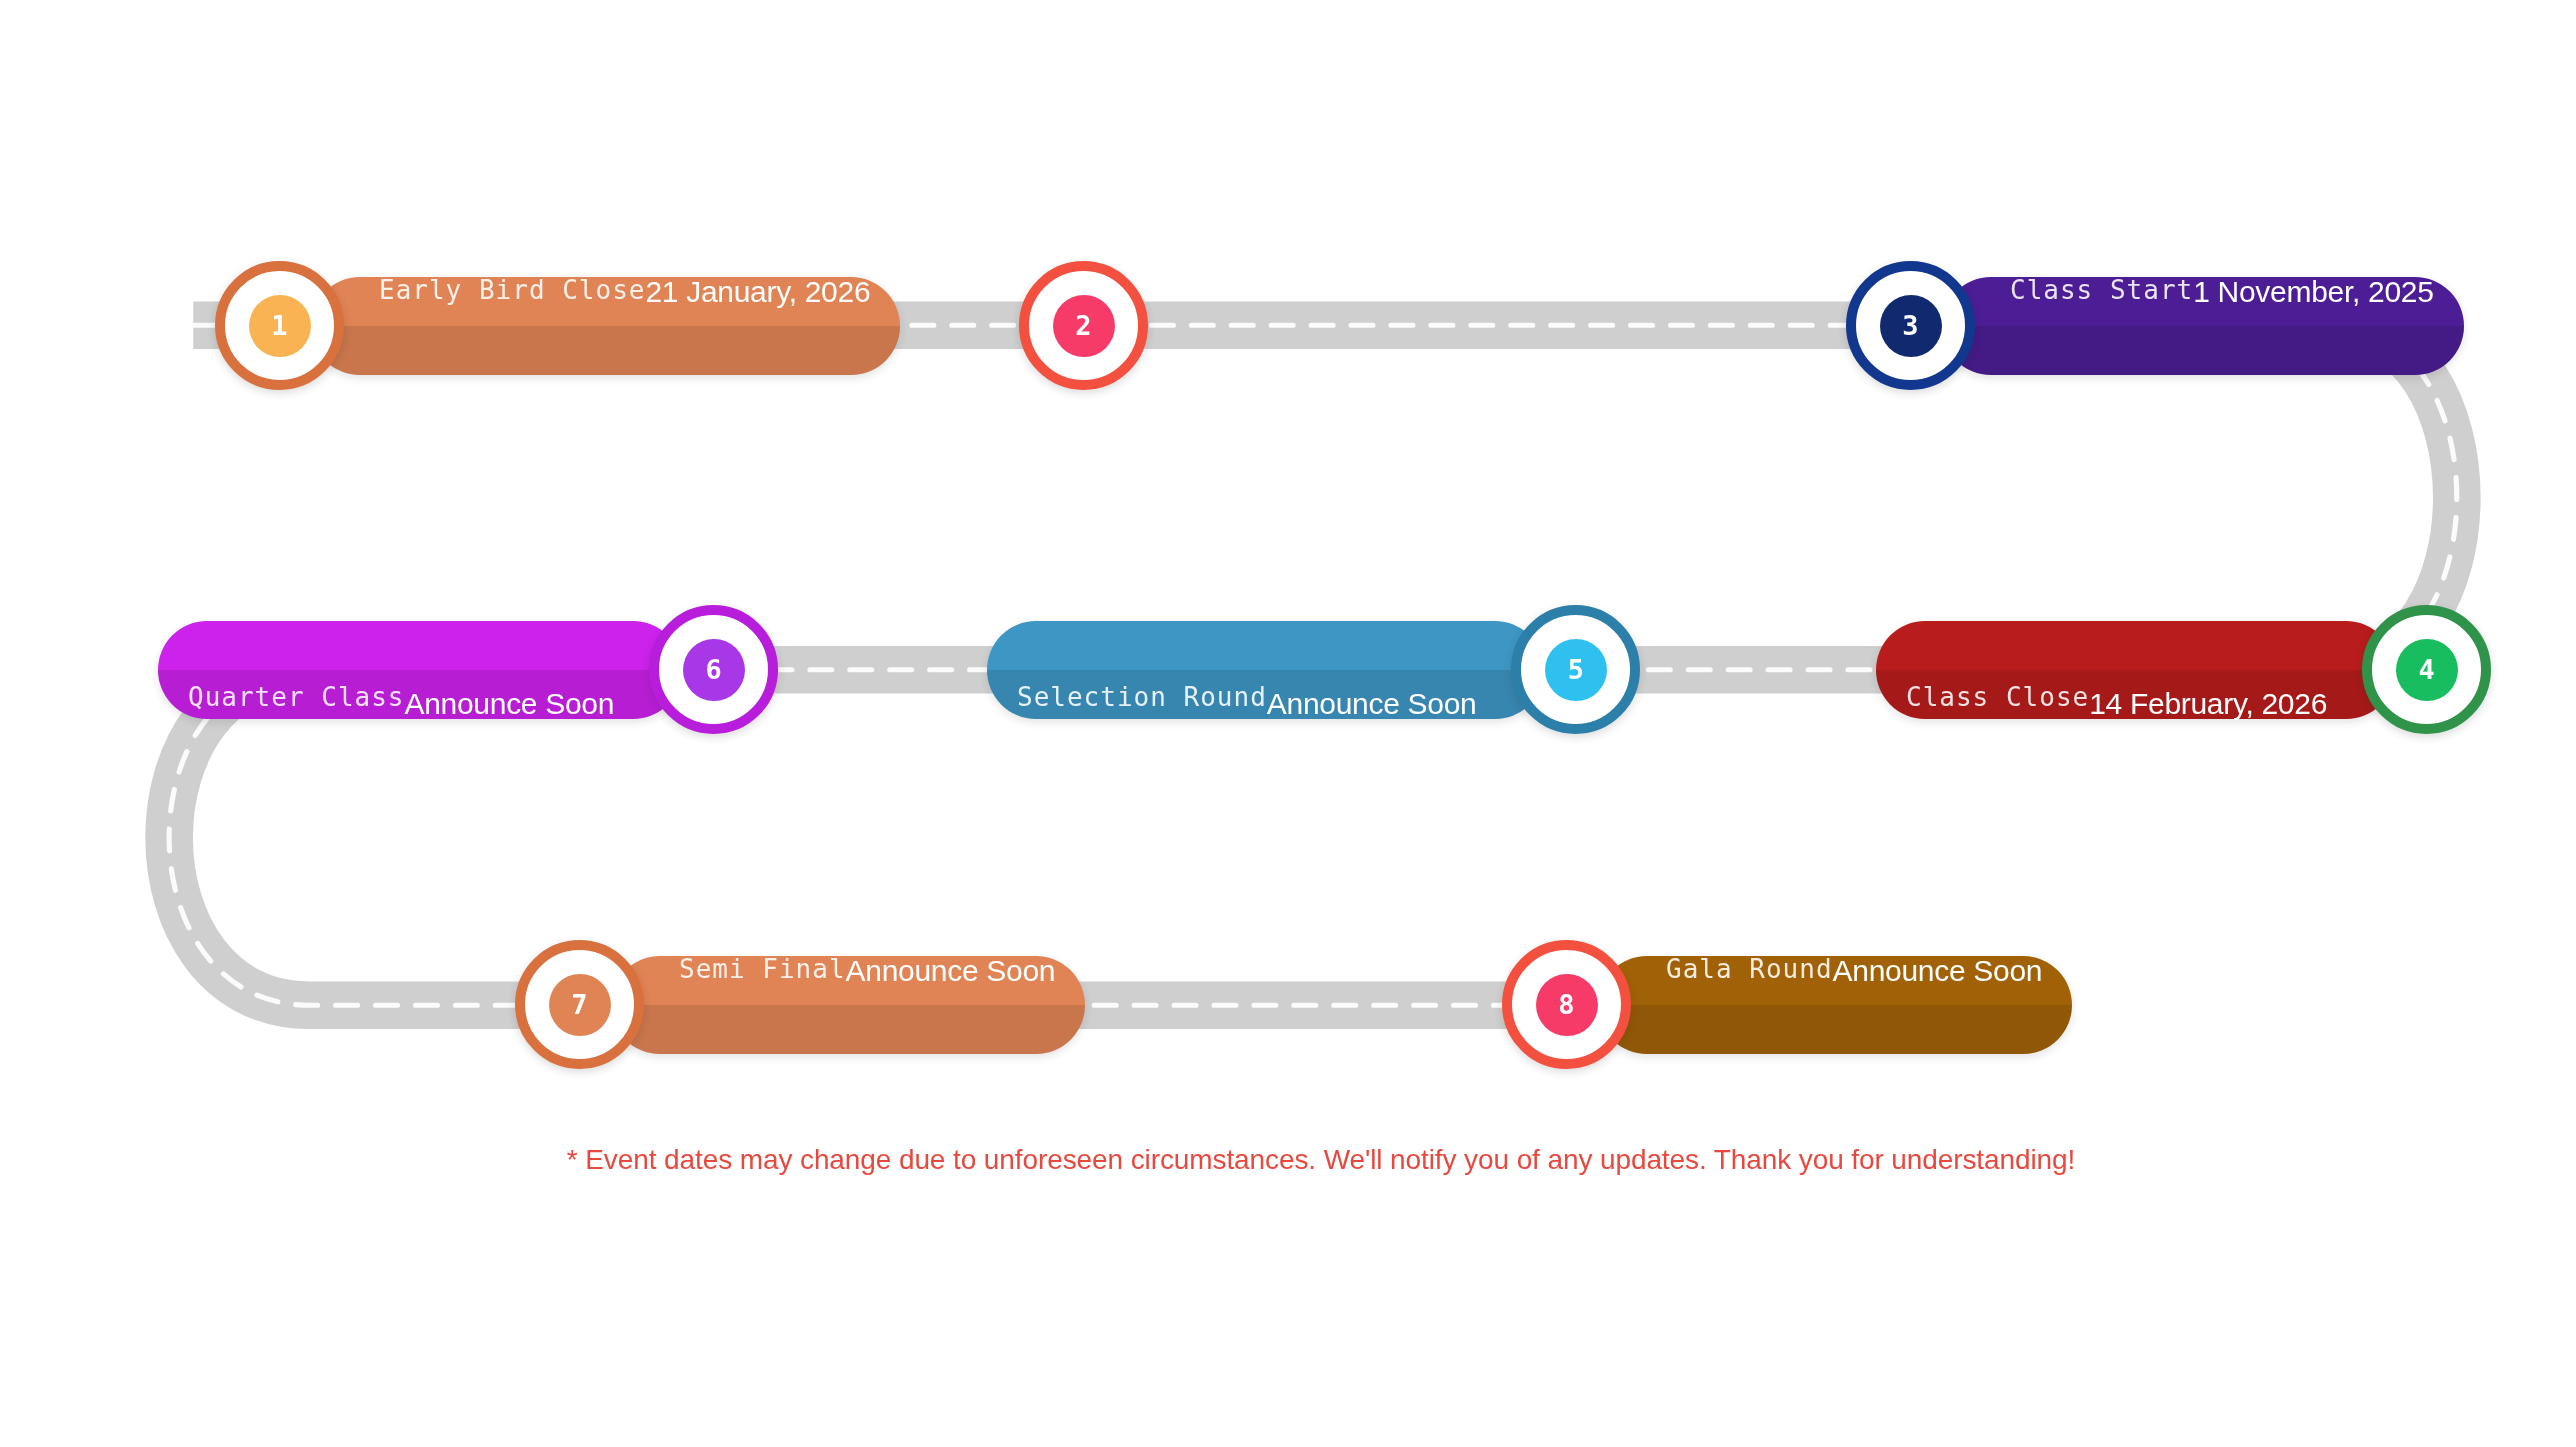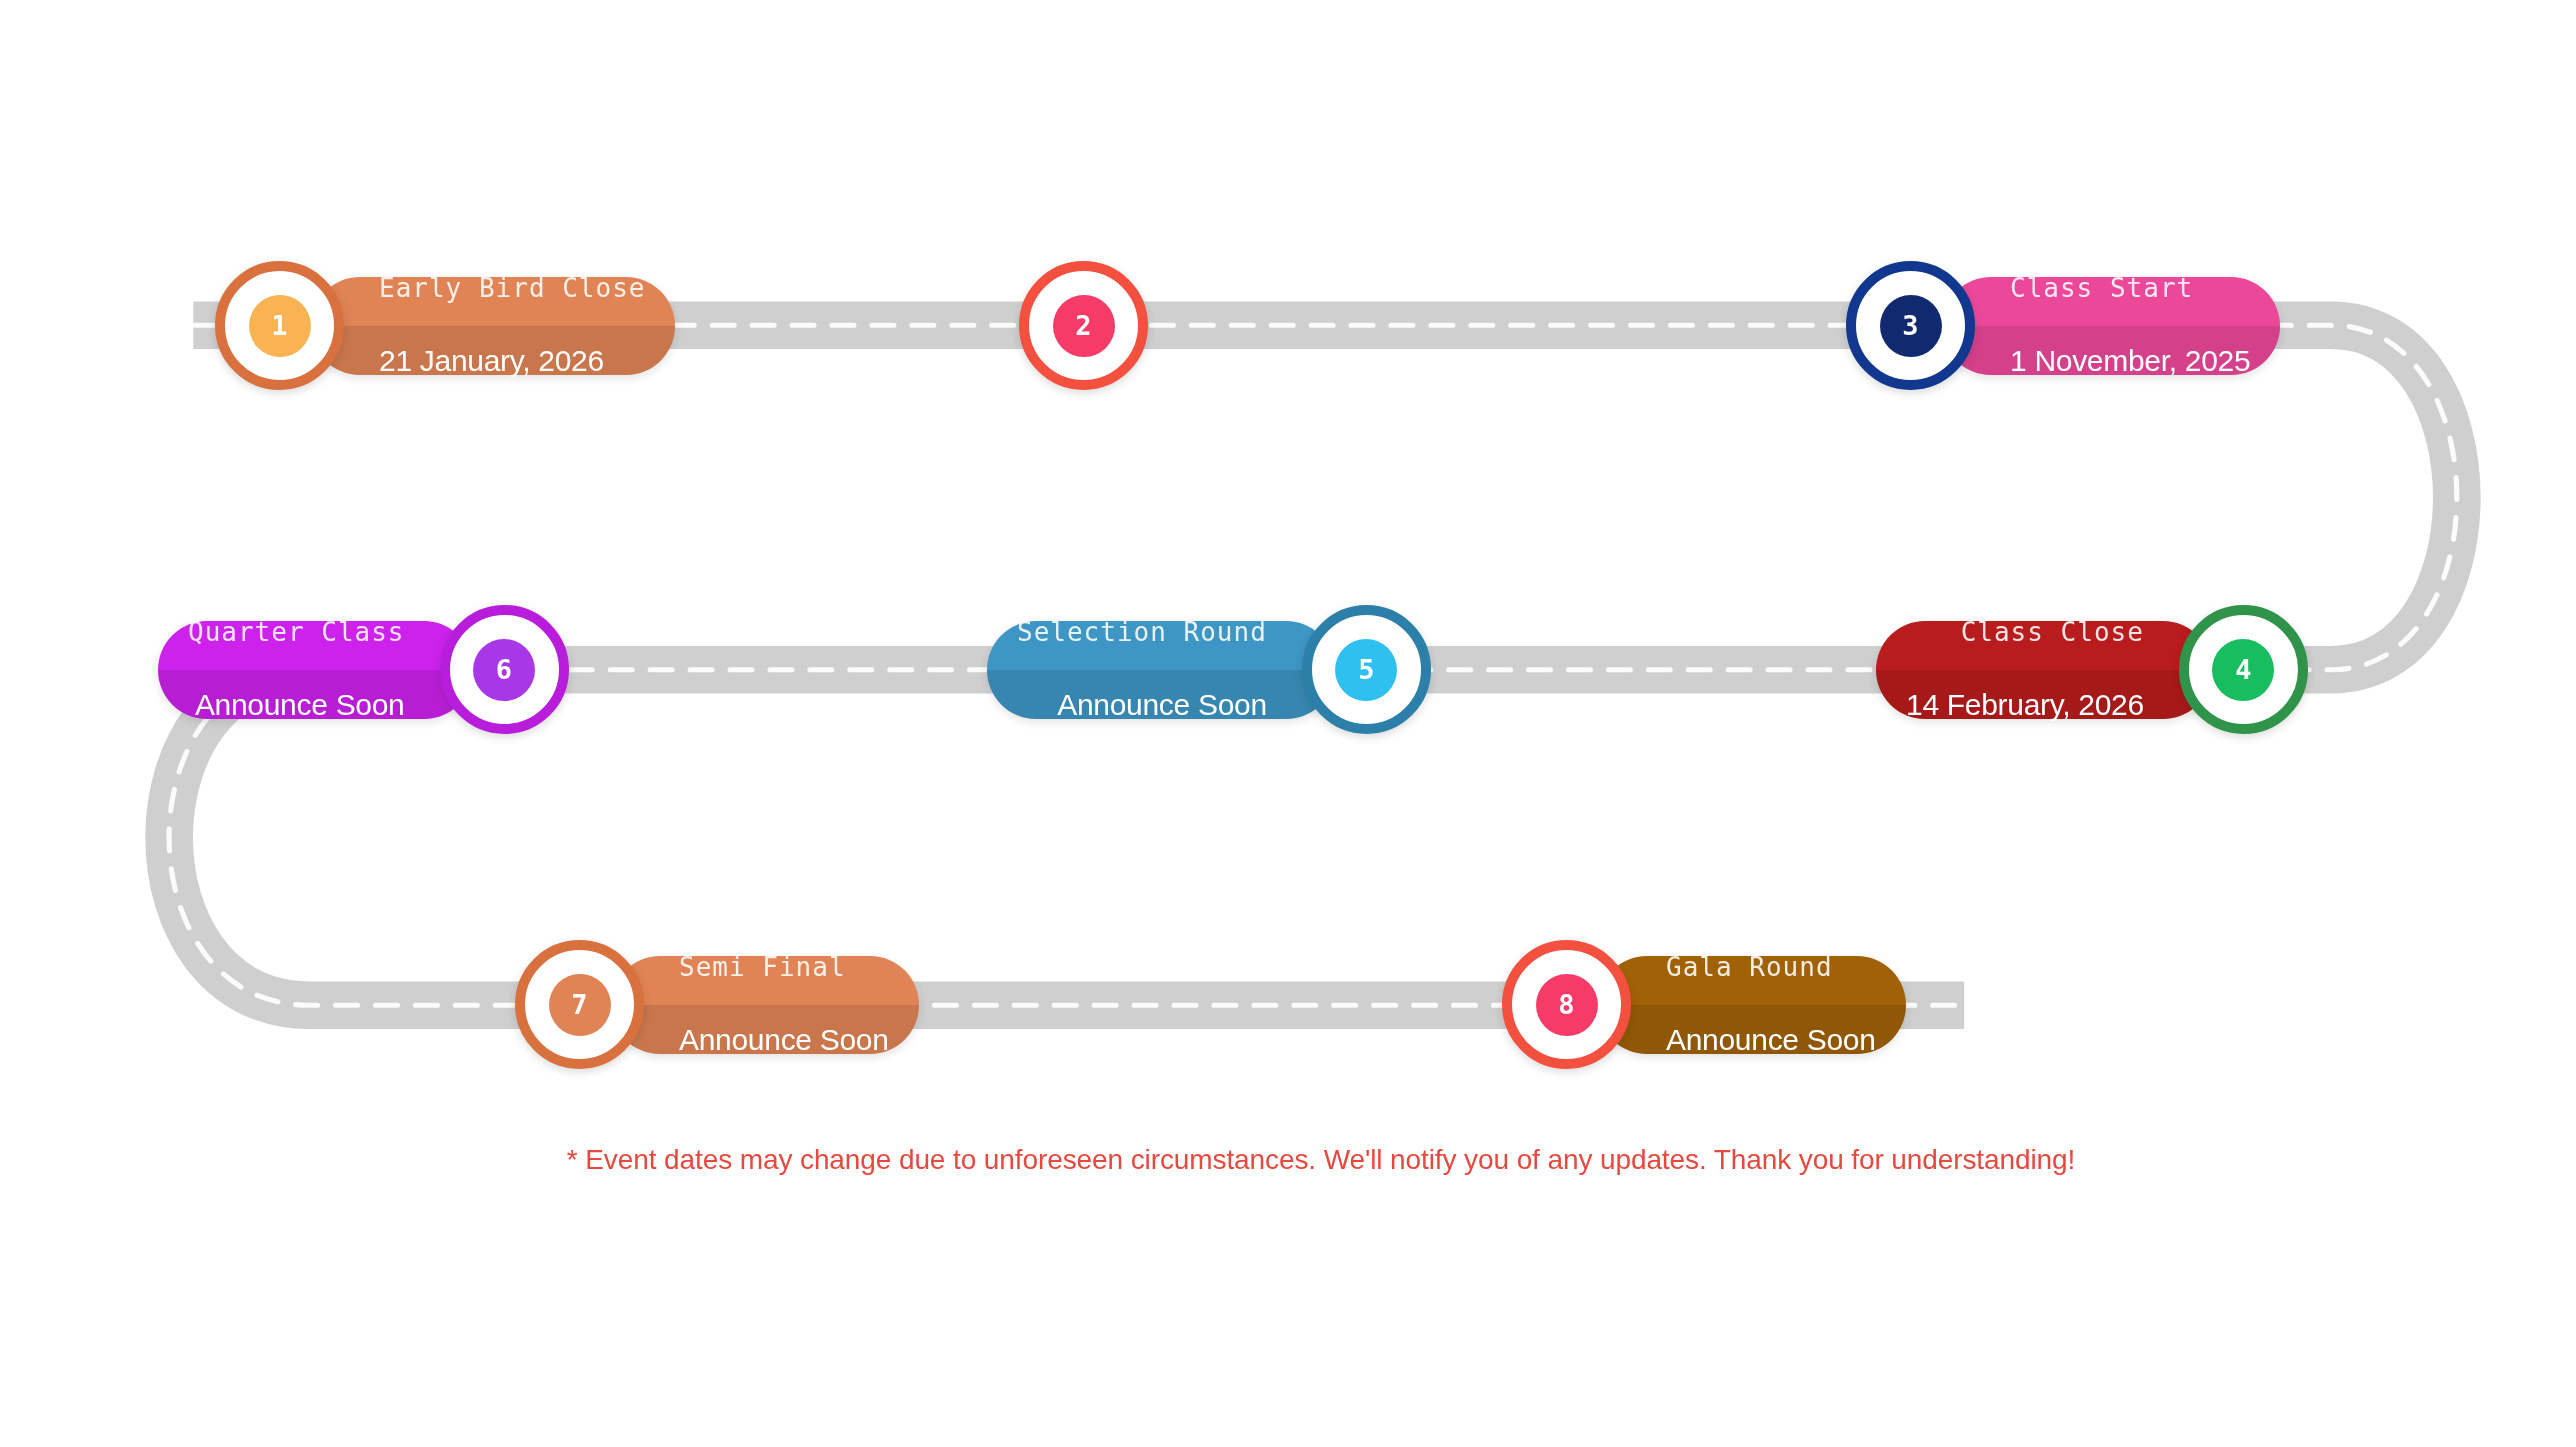--- a/index.html
+++ b/index.html
@@ -42,25 +42,24 @@
   }
   .milestone.badge-left  { flex-direction: row; }
   .milestone.badge-right { flex-direction: row-reverse; }
 
   
   .card {
     height: 98px;
     border-radius: 49px;
     box-sizing: border-box;
     display: flex;
-    flex-direction: column;
+    flex-direction: row;
     justify-content: center;
     position: relative;
     box-shadow: 0 3.2px 9px rgba(40,40,40,0.13);
-    gap: 36px;
   }
   .milestone.badge-left  .card { margin-left: -33px; padding: 0 30px 0 68px; align-items: flex-start; }
   .milestone.badge-right .card { margin-right: -33px; padding: 0 68px 0 30px; align-items: flex-end; }
 
   
   .card .shade {
     position: absolute;
     left: 0; right: 0; bottom: 0;
     height: 50%;
     border-radius: 0 0 49px 49px;
@@ -176,21 +175,21 @@
       </div>
     </div>
   </div>
 
   <div class="milestone badge-left" style="left:1846px; top:261px;">
     <div class="badge" style="border:10.3px solid #11378f;">
       <div class="inner" style="background:#11296e;">
         <span>3</span>
       </div>
     </div>
-    <div class="card" style="background:#ec4899;">
+    <div class="card" style="background:#4c1d95;">
       <span class="shade"></span>
       <div class="card-title">Class Start</div>
       <div class="card-date">1 November, 2025</div>
     </div>
   </div>
 
   <div class="milestone badge-right" style="left:1876px; top:605px;">
     <div class="badge" style="border:10.3px solid #2f9349;">
       <div class="inner" style="background:#17bd5e;">
         <span>4</span>

